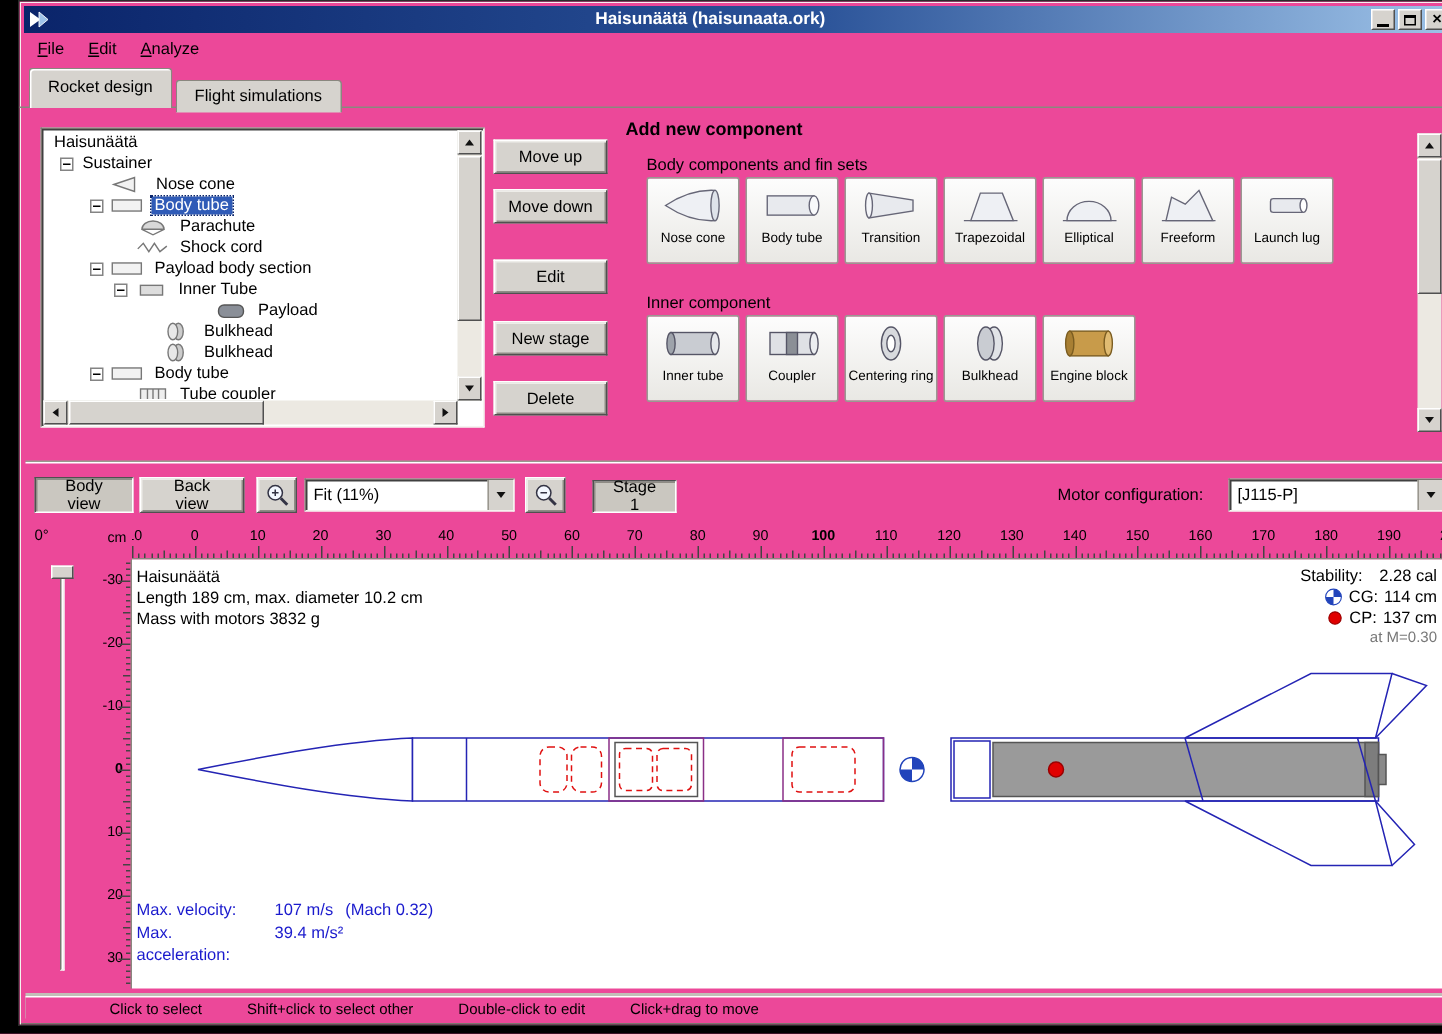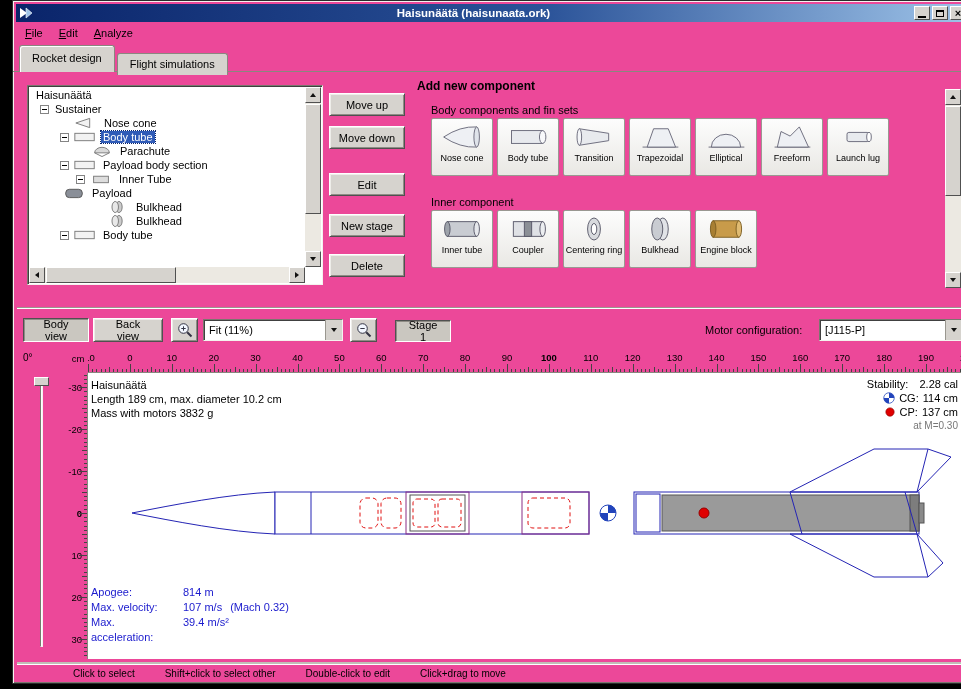--- a/index.html
+++ b/index.html
@@ -297,39 +297,45 @@
             <use href="#t-tube"></use>
           </svg>
           <span class="tlabel sel">Body tube</span>
         </div>
       <div class="trow" style="padding-left:60px">
           <svg class="ticon">
             <use href="#t-chute"></use>
           </svg>
           <span class="tlabel">Parachute</span>
         </div>
+      <div class="trow" style="padding-left:60px">
+          <svg class="ticon">
+            <use href="#t-cord"></use>
+          </svg>
+          <span class="tlabel">Shock cord</span>
+        </div>
       <div class="trow" style="padding-left:30px">
           <span class="exp">
             <span class="h"></span>
           </span>
           <svg class="ticon">
             <use href="#t-tube"></use>
           </svg>
           <span class="tlabel">Payload body section</span>
         </div>
       <div class="trow" style="padding-left:46px">
           <span class="exp">
             <span class="h"></span>
           </span>
           <svg class="ticon">
             <use href="#t-itube"></use>
           </svg>
           <span class="tlabel">Inner Tube</span>
         </div>
-      <div class="trow" style="padding-left:32px">
+      <div class="trow" style="padding-left:112px">
           <svg class="ticon">
             <use href="#t-payload"></use>
           </svg>
           <span class="tlabel">Payload</span>
         </div>
       <div class="trow" style="padding-left:76px">
           <svg class="ticon">
             <use href="#t-bulk"></use>
           </svg>
           <span class="tlabel">Bulkhead</span>
@@ -341,20 +347,26 @@
           <span class="tlabel">Bulkhead</span>
         </div>
       <div class="trow" style="padding-left:30px">
           <span class="exp">
             <span class="h"></span>
           </span>
           <svg class="ticon">
             <use href="#t-tube"></use>
           </svg>
           <span class="tlabel">Body tube</span>
+        </div>
+      <div class="trow" style="padding-left:60px">
+          <svg class="ticon">
+            <use href="#t-coupler"></use>
+          </svg>
+          <span class="tlabel">Tube coupler</span>
         </div>
 
     </div>
 
     <div class="sb v" style="right:1px; top:1px; bottom:17px;">
       <div class="sb-btn" style="top:0; left:0;">
           <span class="arr up"></span>
         </div>
       <div class="sb-thumb" style="left:0; top:17px; width:16px; height:110px;"></div>
       <div class="sb-btn" style="bottom:0; left:0;">
@@ -880,24 +892,20 @@
             <use href="#sym-cp"></use>
           </svg>
           <span>CP:</span>
           <span>137 cm</span>
         </div>
       <div class="stab-cond">at M=0.30</div>
     </div>
 
     <div class="flight-block">
       <div class="flight-row">
-          <span class="fl">Apogee:</span>
-          <span class="fv">814 m</span>
-        </div>
-      <div class="flight-row">
           <span class="fl">Max. velocity:</span>
           <span class="fv">107 m/s</span>
           <span class="fm">(Mach 0.32)</span>
         </div>
       <div class="flight-row">
           <span class="fl">Max. acceleration:</span>
           <span class="fv">39.4 m/s²</span>
         </div>
     </div>
   </div>

